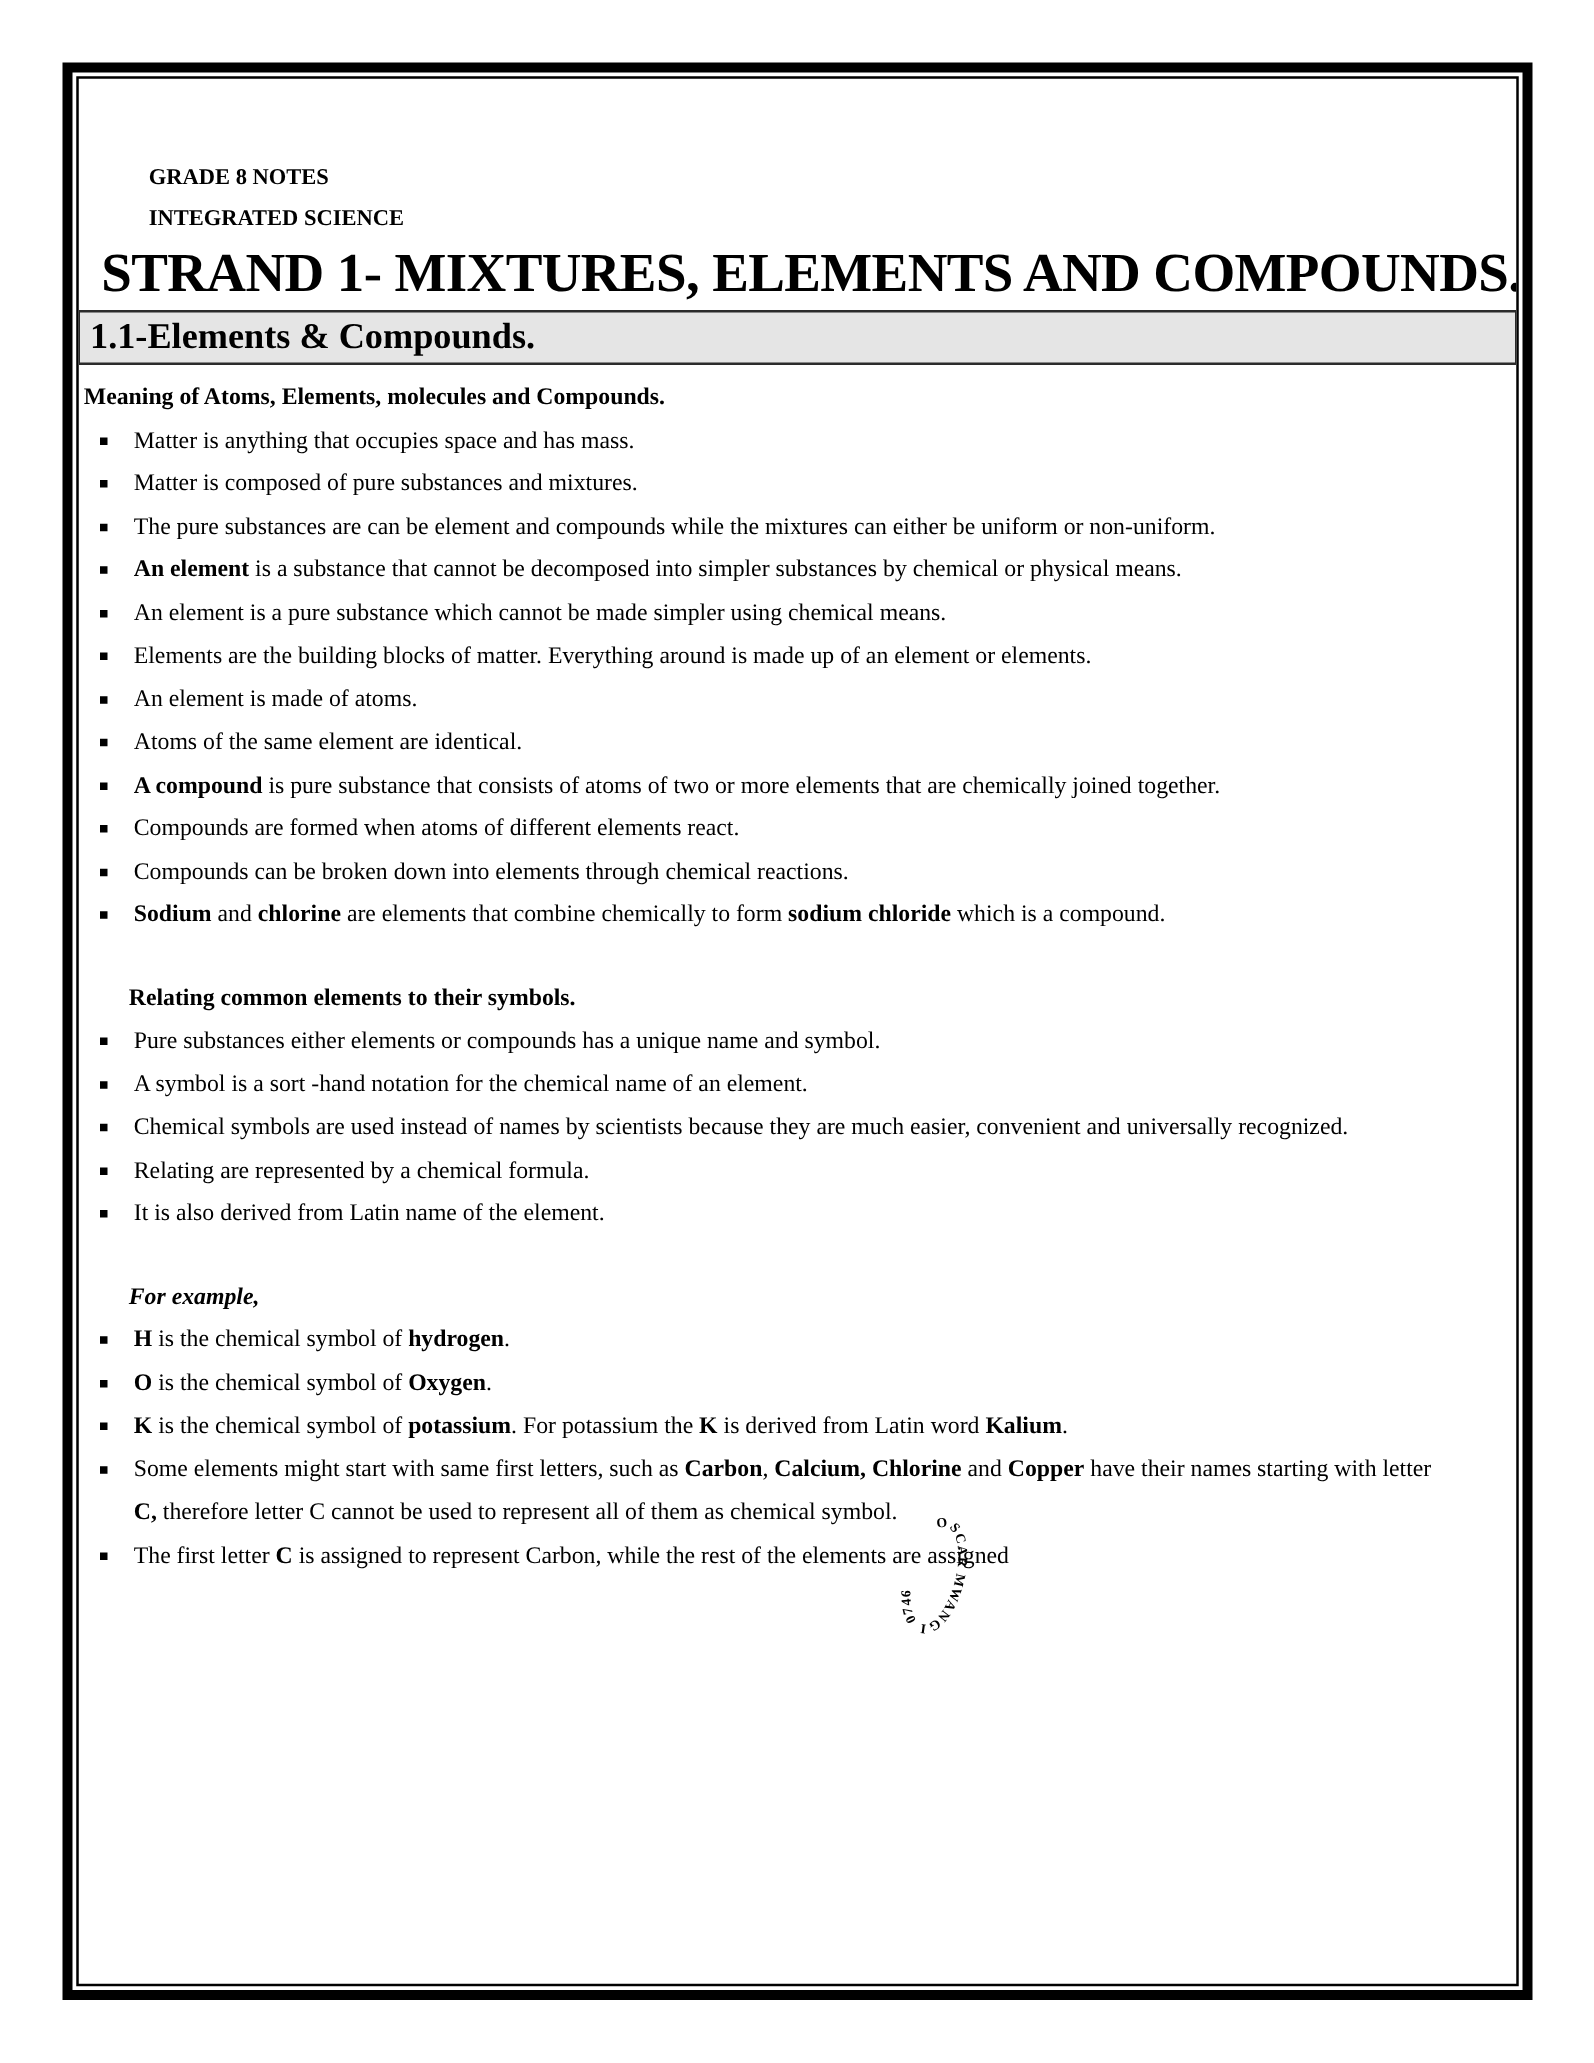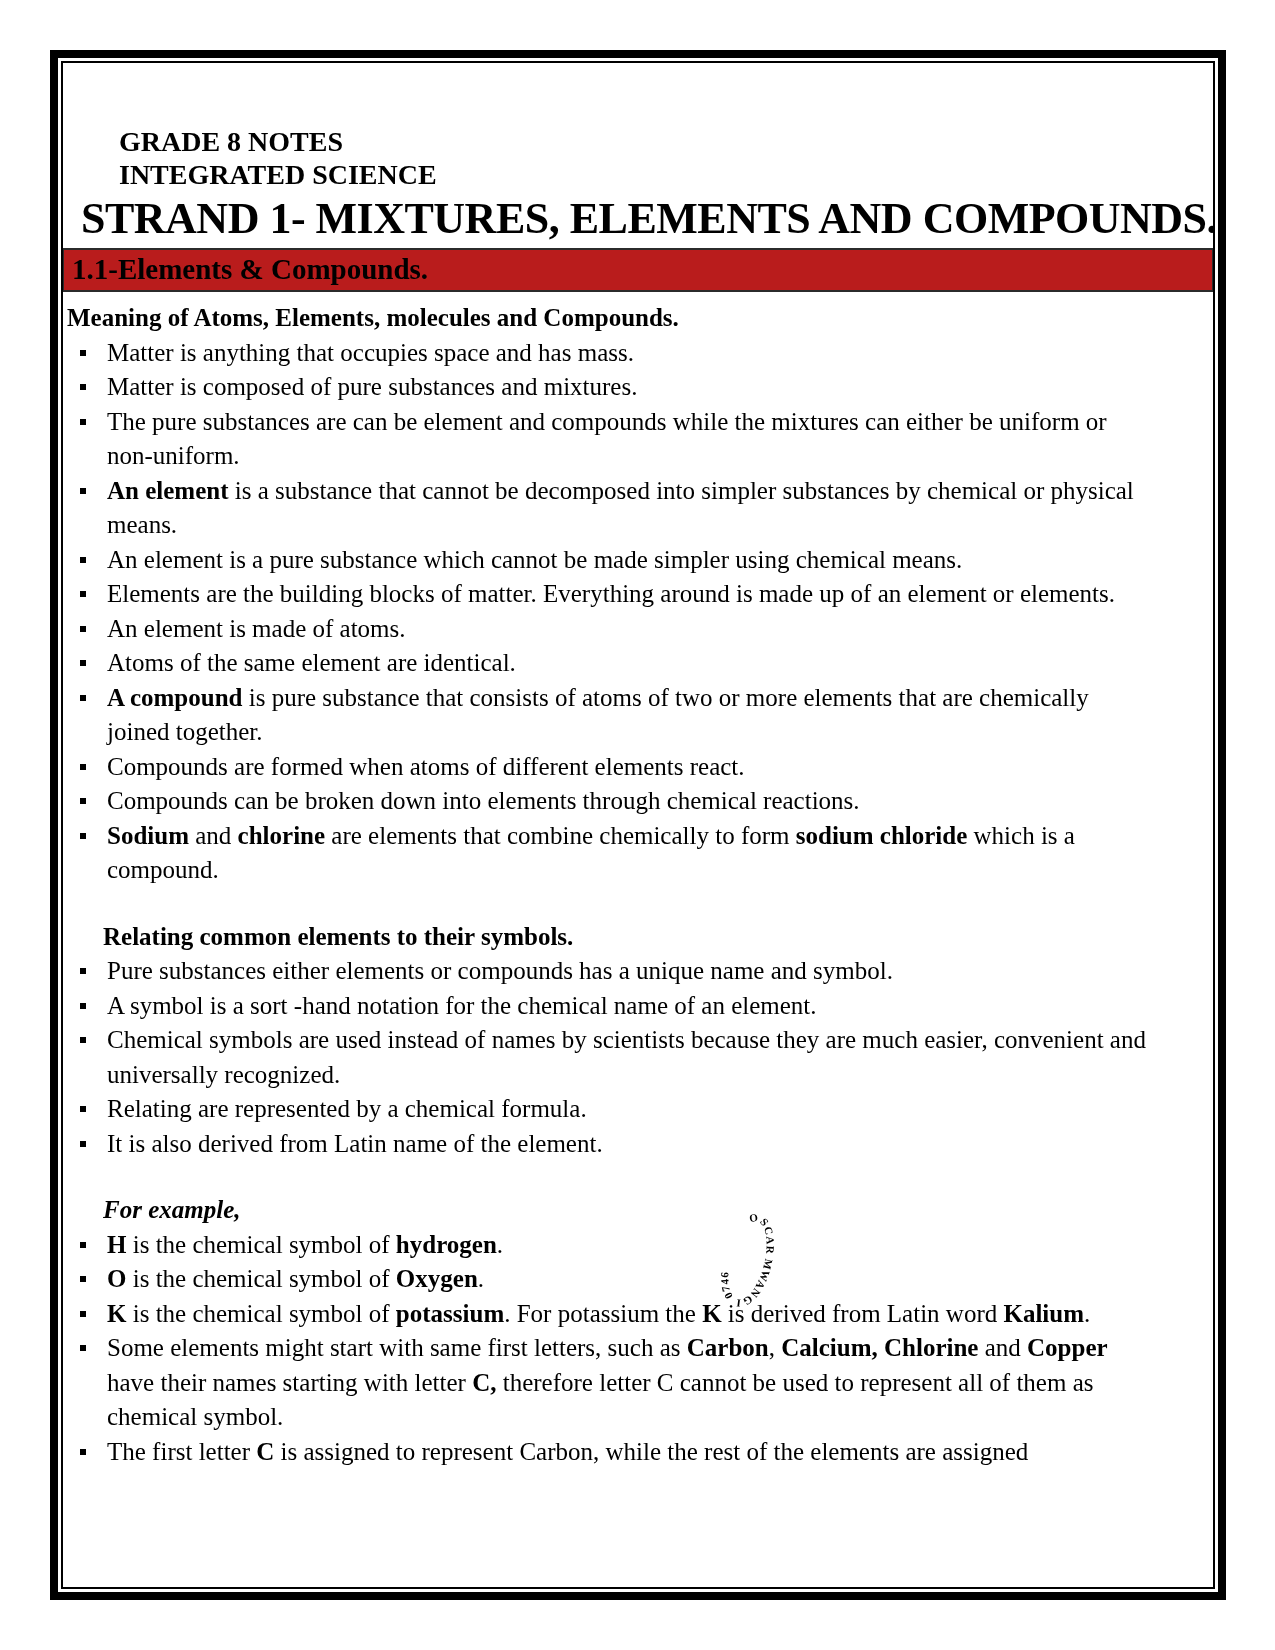--- a/index.html
+++ b/index.html
@@ -13,36 +13,36 @@
   }
   .frame-outer{
     position:absolute;left:50px;top:50px;width:1176px;height:1550px;
     border:8px solid #000;box-sizing:border-box;
   }
   .frame-inner{
     position:absolute;left:3px;top:3px;right:3px;bottom:3px;
     border:2px solid #000;box-sizing:border-box;
     overflow:hidden;
   }
-  .doc-header{margin:62px 0 0 56px;font-weight:bold;font-size:28px;line-height:33px;}
+  .doc-header{margin:62px 0 0 56px;font-weight:bold;font-size:18px;line-height:33px;}
   .doc-title{
     margin:6px 0 0 18px;font-weight:bold;font-size:44px;line-height:44px;
     letter-spacing:-0.5px;white-space:nowrap;
   }
   .section-bar{
     margin-top:7px;
-    background:#b91c1c;
+    background:#e5e5e5;
     border-top:2px solid #2b2b2b;border-bottom:2px solid #2b2b2b;
     border-left:1px solid #2b2b2b;border-right:1px solid #2b2b2b;
     padding:2px 8px 4px 8px;
     font-weight:bold;font-size:29px;line-height:34px;
   }
   .doc-body{
     margin-top:9px;
-    font-size:25px;line-height:34.5px;
+    font-size:19px;line-height:34.5px;
     padding-right:62px;
   }
   .heading{font-weight:bold;margin-left:4px;}
   .subheading{font-weight:bold;margin-left:40px;}
   .subheading-italic{font-weight:normal;font-style:italic;margin-left:40px;}
   .bullet{position:relative;padding-left:40px;margin-left:4px;}
   .marker{
     position:absolute;left:13px;top:14px;width:6px;height:6px;
     background:#000;
   }

